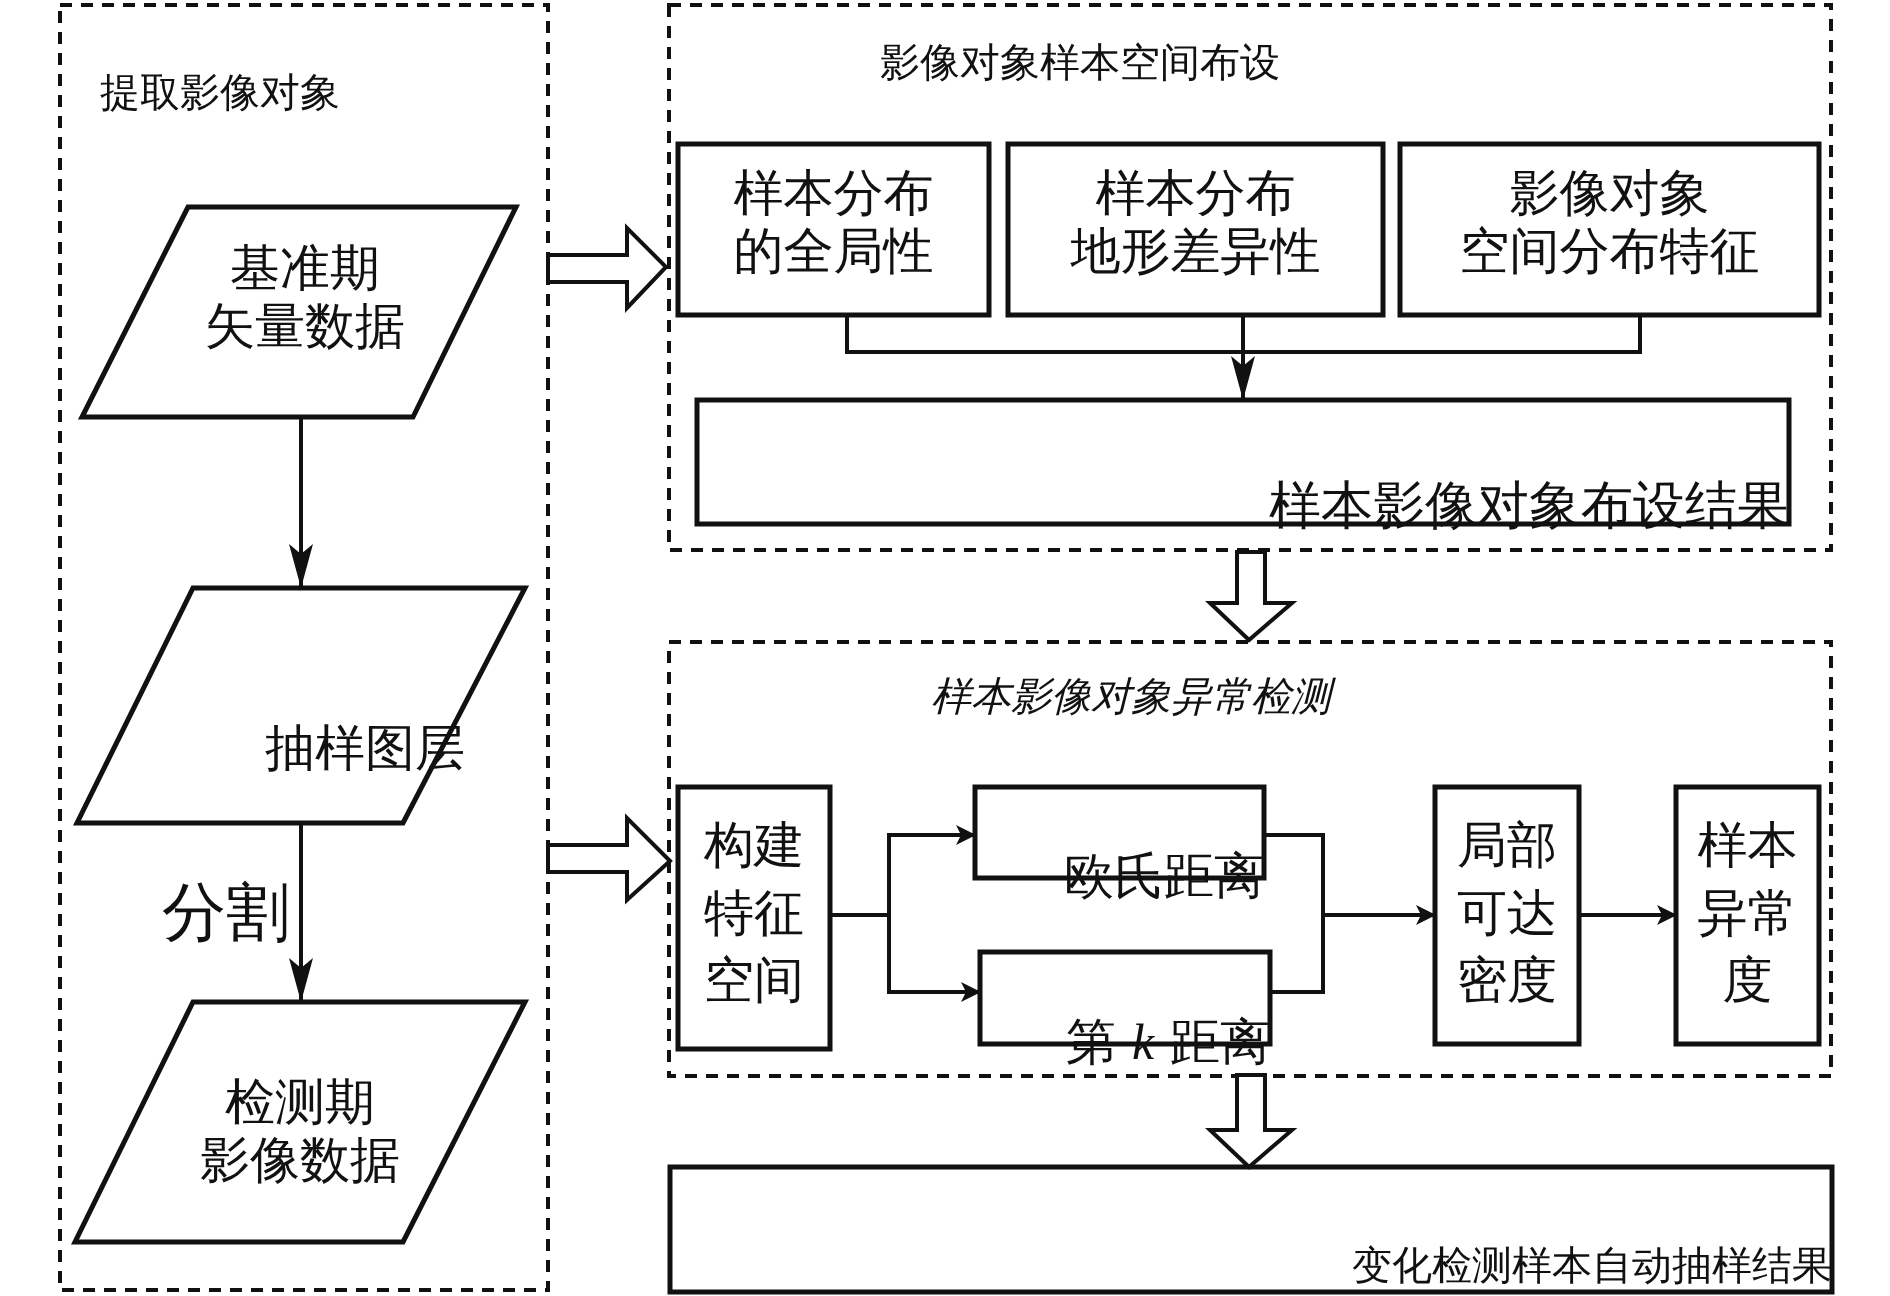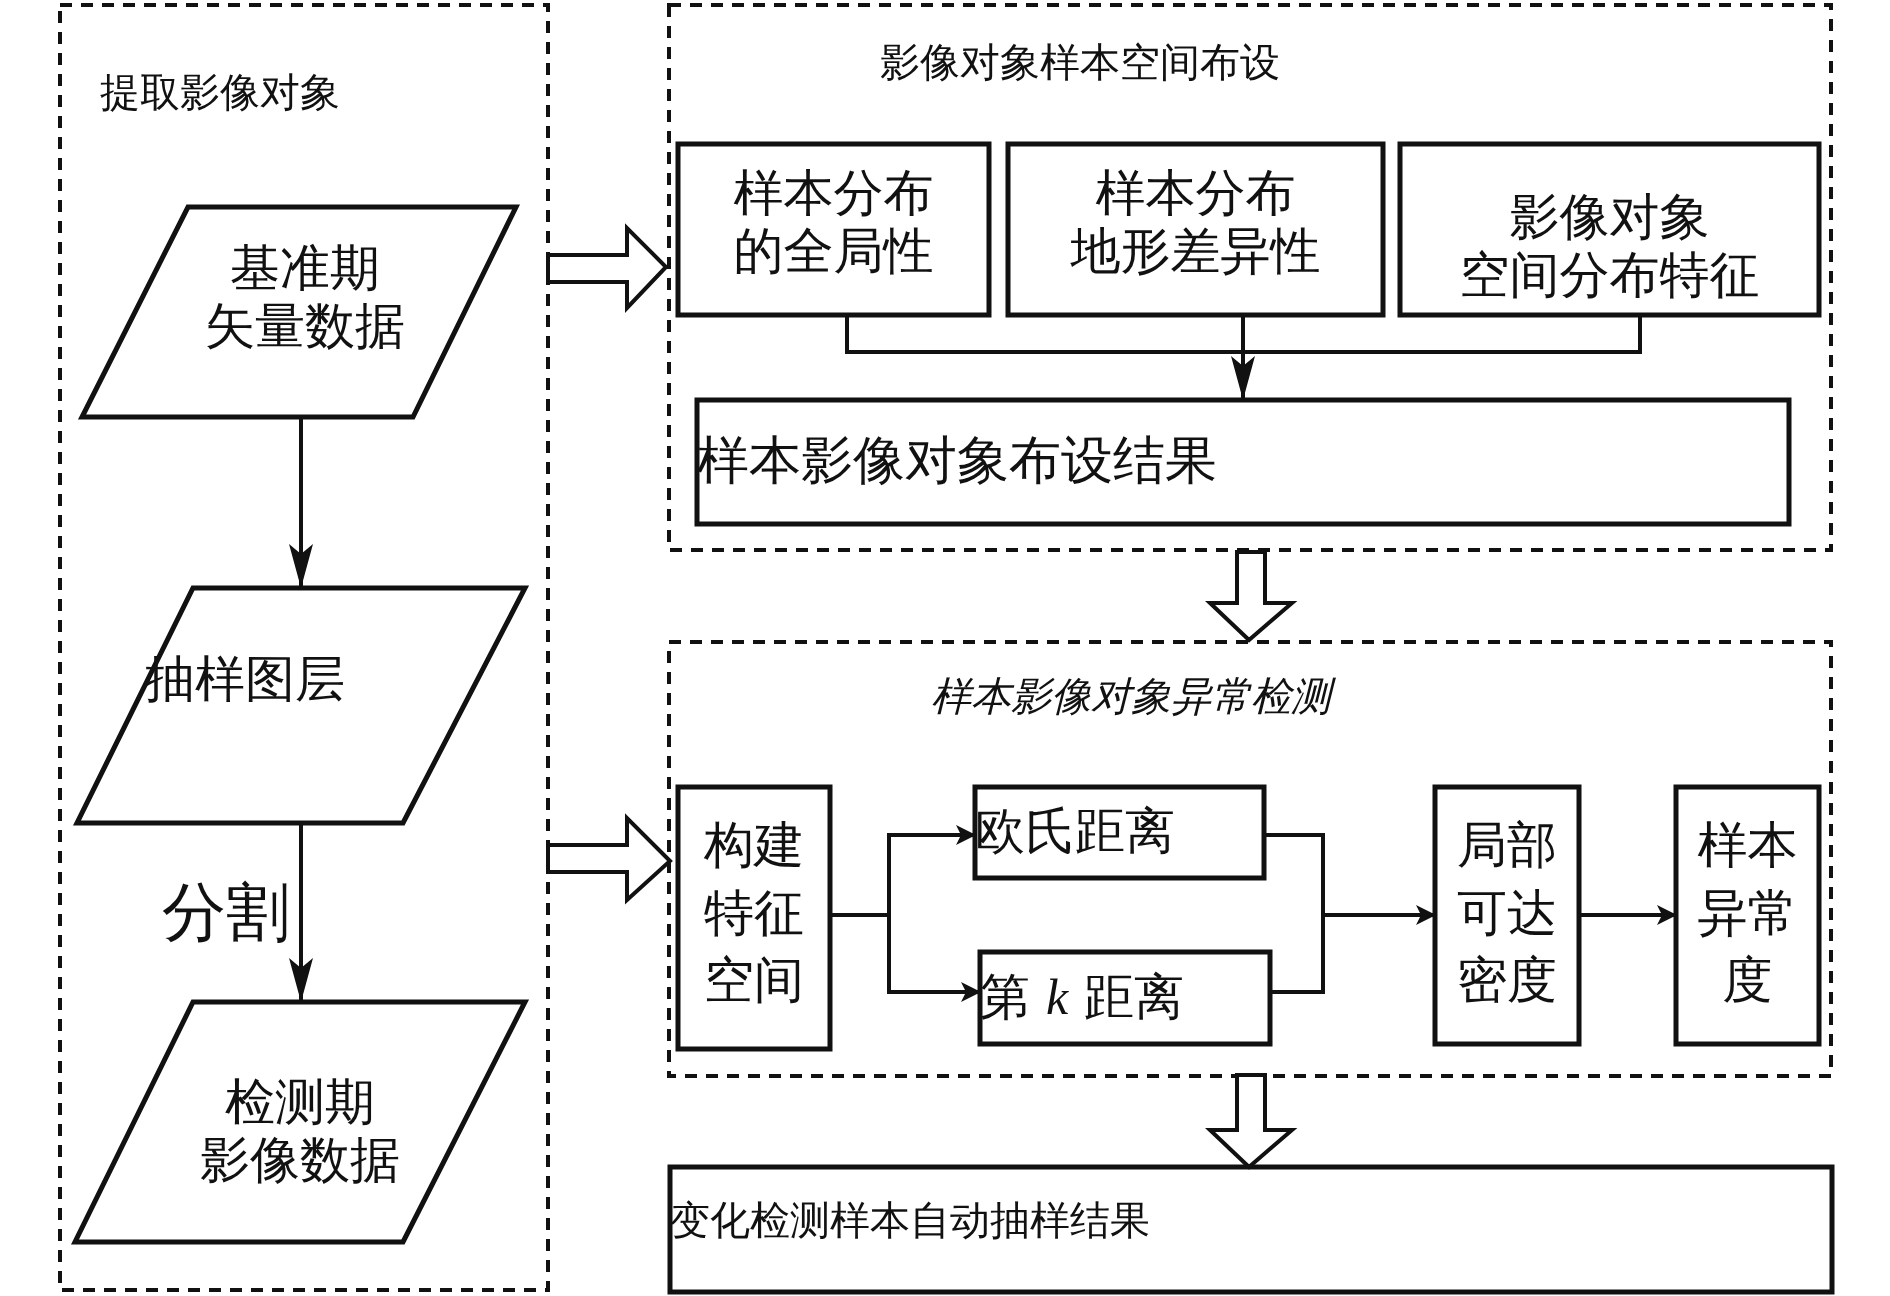--- a/index.html
+++ b/index.html
@@ -1,21 +1,21 @@
 <!DOCTYPE html>
 <html><head>
 <meta charset="utf-8">
 <style>
   html, body { margin: 0; padding: 0; background: #ffffff; }
   body { width: 1890px; height: 1296px; position: relative; overflow: hidden;
          font-family: "DejaVu Serif", "Liberation Serif", serif; color: #111; }
   svg.diagram { position: absolute; left: 0; top: 0; }
   .t { position: absolute; white-space: nowrap; line-height: 1.0; color: #111;
        font-family: "DejaVu Serif", "Liberation Serif", serif; }
-  .center { text-align: left; }
+  .center { text-align: right; margin-top: 45px; }
   .ml { white-space: pre-line; text-align: center; line-height: 1.15; }
   .title { font-size: 40px; }
   .node { font-size: 50px; }
   .node-big { font-size: 52px; }
   .lbl { font-size: 64px; }
   .italic-k { font-style: italic; font-family: "Liberation Serif", "DejaVu Serif", serif; }
 </style>
 </head>
 <body>
 
@@ -75,31 +75,31 @@
     <polygon points="548,255 627,255 627,228 666,267 627,308 627,282 548,282"></polygon>
     <polygon points="548,845 627,845 627,818 670,861 627,900 627,872 548,872"></polygon>
     <polygon points="1237,552 1265,552 1265,603 1292,603 1249,640 1210,603 1237,603"></polygon>
     <polygon points="1237,1075 1265,1075 1265,1130 1292,1130 1249,1167 1210,1130 1237,1130"></polygon>
   </g>
 </svg>
 
 <div class="t title" style="left:100px; top:72px;">提取影像对象</div>
 <div class="t node ml" style="left:145px; top:240px; width:320px;">基准期
 矢量数据</div>
-<div class="t node center" style="left:145px; top:654px; width:320px;">抽样图层</div>
+<div class="t node center" style="left:145px; top:678px; width:320px;">抽样图层</div>
 <div class="t lbl" style="left:162px; top:880px;">分割</div>
 <div class="t node ml" style="left:140px; top:1052px; width:320px;margin-top:22px;">检测期
 影像数据</div>
 
 <div class="t title" style="left:880px; top:42px;">影像对象样本空间布设</div>
 <div class="t node ml" style="left:678px; top:165px; width:311px;">样本分布
 的全局性</div>
 <div class="t node ml" style="left:1008px; top:165px; width:375px;">样本分布
 地形差异性</div>
-<div class="t node ml" style="left:1400px; top:165px; width:419px;margin-top:24px;">影像对象
+<div class="t node ml" style="left:1400px; top:165px; width:419px;">影像对象
 空间分布特征</div>
 <div class="t node-big center" style="left:697px; top:434px; width:1092px;">样本影像对象布设结果</div>
 
 <div class="t title" style="left:931px; top:676px;font-style:italic;">样本影像对象异常检测</div>
 <div class="t node ml" style="left:678px; top:812px; width:152px; line-height:1.35;">构建
 特征
 空间</div>
 <div class="t node center" style="left:975px; top:806px; width:289px;">欧氏距离</div>
 <div class="t node center" style="left:980px; top:972px; width:290px;">
   <span>第</span>

